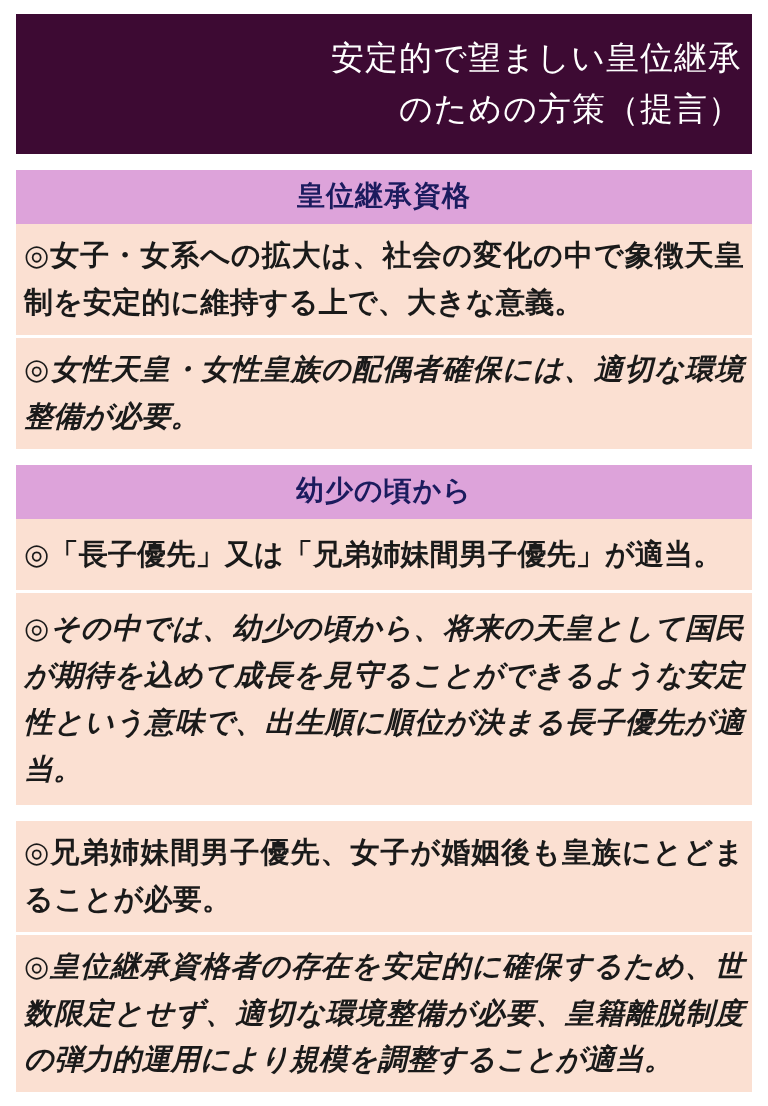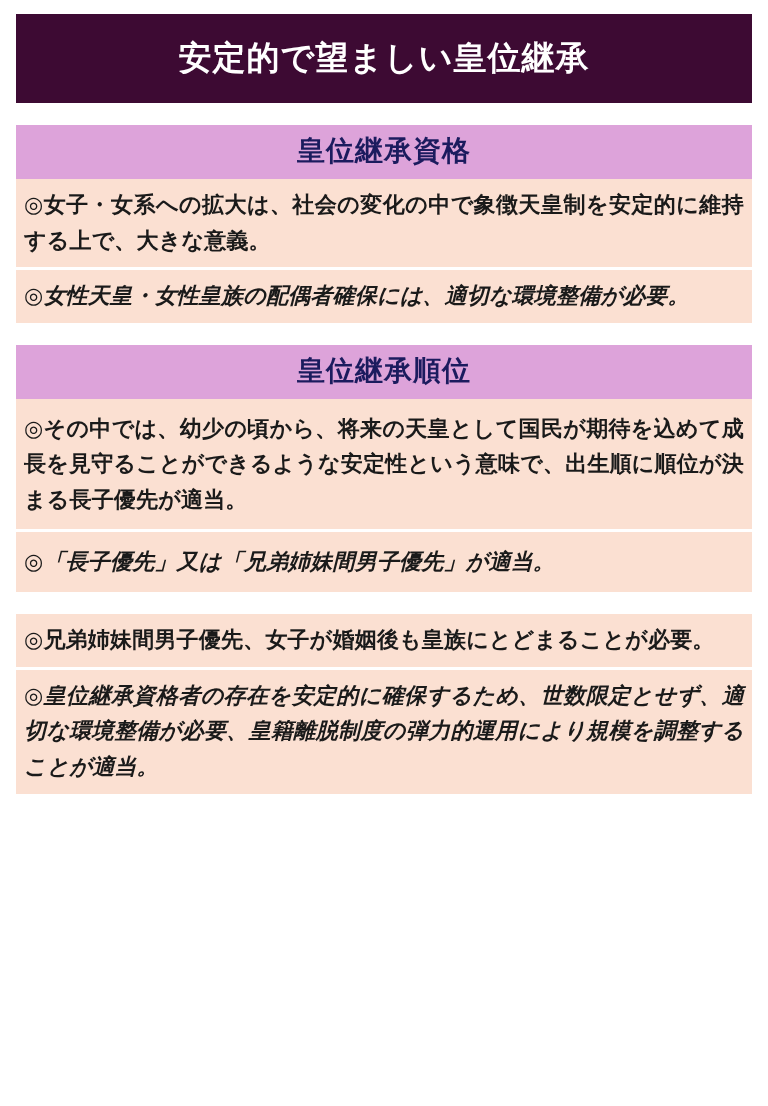--- a/index.html
+++ b/index.html
@@ -18,35 +18,35 @@
     min-height: 1106px;
     background: #ffffff;
     box-sizing: border-box;
     padding: 14px 16px 16px 16px;
   }
 
   
   .title-banner {
     background: #3d0a33;
     color: #ffffff;
-    text-align: center;
+    text-align: right;
     padding: 18px 10px 20px 10px;
-    font-weight: bold;
+    font-weight: normal;
     font-size: 33px;
     line-height: 1.55;
     letter-spacing: 1px;
   }
   .title-line {
     display: block;
     white-space: nowrap;
   }
 
   
   .section {
-    margin-top: 22px;
+    margin-top: 16px;
   }
   .section:first-of-type {
     margin-top: 18px;
   }
   .section-header {
     background: #dda3da;
     color: #1b1b5e;
     text-align: center;
     font-weight: bold;
     font-size: 28px;
@@ -54,21 +54,21 @@
     padding: 7px 6px 9px 6px;
     letter-spacing: 1px;
   }
   .bullets {
     display: block;
   }
   .bullet {
     background: #fbe0d2;
     color: #1a1a1a;
     font-weight: bold;
-    font-size: 22px;
+    font-size: 29px;
     line-height: 1.62;
     padding: 8px 8px 9px 8px;
     text-align: justify;
     text-justify: inter-ideograph;
     letter-spacing: 0.2px;
   }
   .bullet + .bullet {
     border-top: 3px solid #ffffff;
     font-style: italic;
   }
@@ -77,35 +77,36 @@
     padding-bottom: 12px;
   }
 </style>
 </head>
 <body>
 
 <div class="page">
 
   <div class="title-banner">
     <span class="title-line">安定的で望ましい皇位継承</span>
+    <span class="title-line">のための方策（提言）</span>
   </div>
 
   <div class="section">
     <div class="section-header">皇位継承資格</div>
     <div class="bullets">
       <div class="bullet">◎女子・女系への拡大は、社会の変化の中で象徴天皇制を安定的に維持する上で、大きな意義。</div>
       <div class="bullet">◎女性天皇・女性皇族の配偶者確保には、適切な環境整備が必要。</div>
     </div>
   </div>
 
   <div class="section">
-    <div class="section-header">皇位継承順位</div>
+    <div class="section-header">幼少の頃から</div>
     <div class="bullets">
+      <div class="bullet spaced">◎「長子優先」又は「兄弟姉妹間男子優先」が適当。</div>
       <div class="bullet spaced">◎その中では、幼少の頃から、将来の天皇として国民が期待を込めて成長を見守ることができるような安定性という意味で、出生順に順位が決まる長子優先が適当。</div>
-      <div class="bullet spaced">◎「長子優先」又は「兄弟姉妹間男子優先」が適当。</div>
     </div>
   </div>
 
   <div class="section">
     <div class="bullets">
       <div class="bullet">◎兄弟姉妹間男子優先、女子が婚姻後も皇族にとどまることが必要。</div>
       <div class="bullet">◎皇位継承資格者の存在を安定的に確保するため、世数限定とせず、適切な環境整備が必要、皇籍離脱制度の弾力的運用により規模を調整することが適当。</div>
     </div>
   </div>
 

